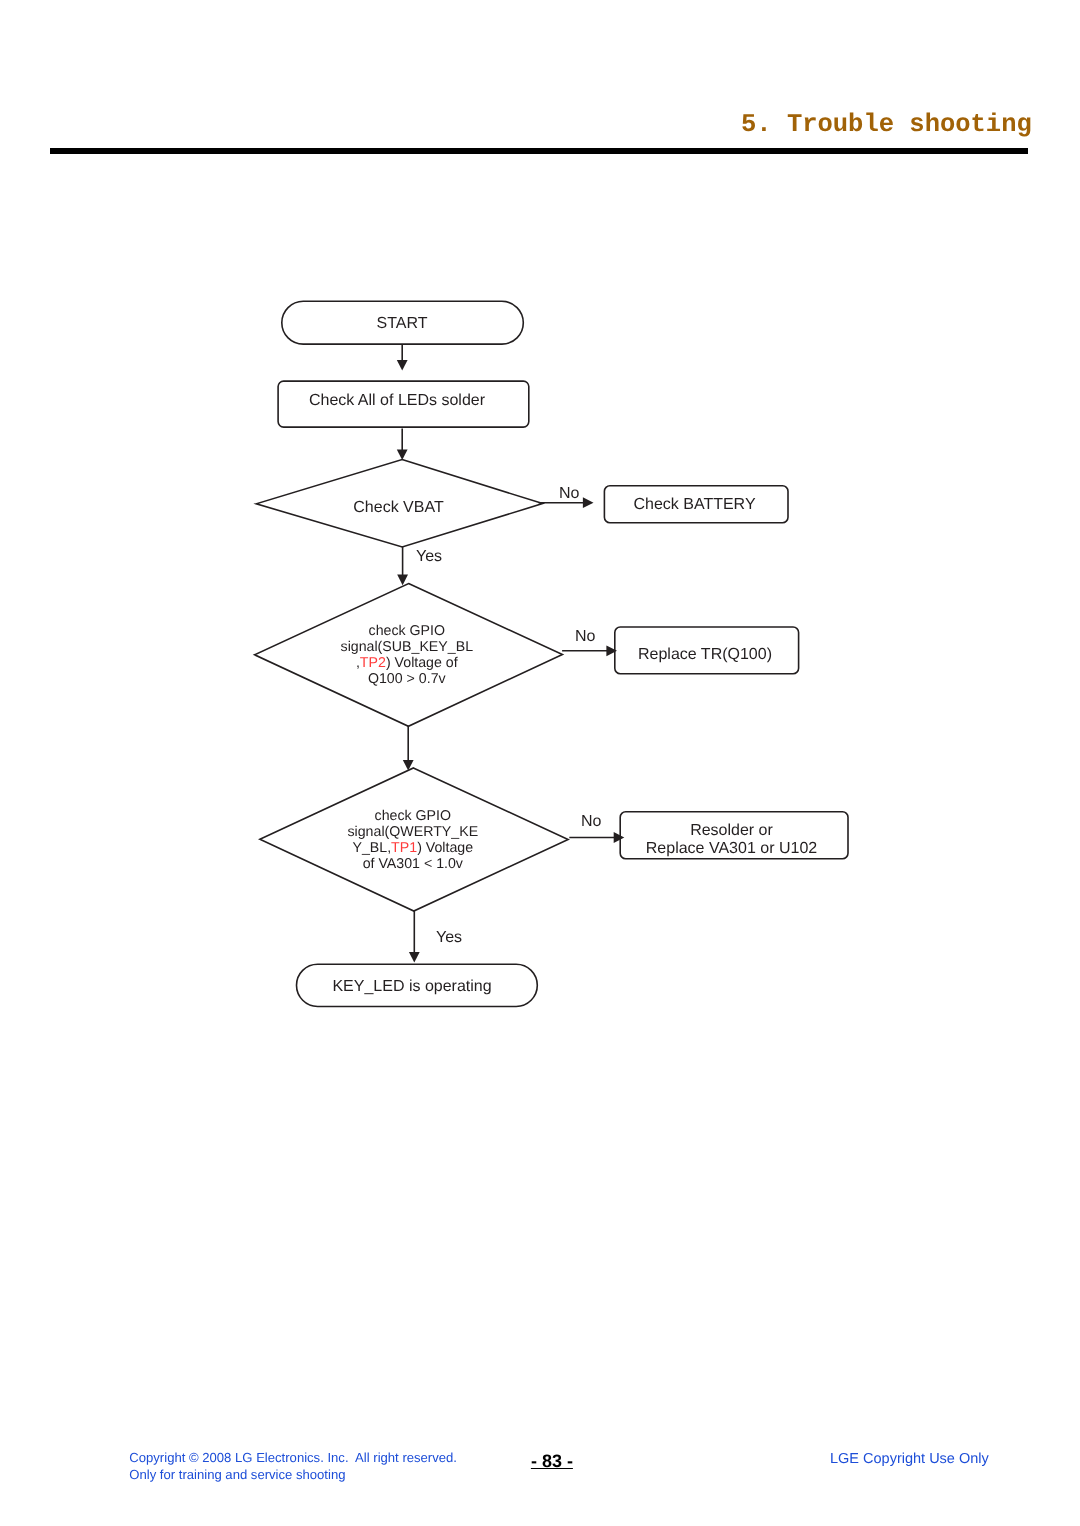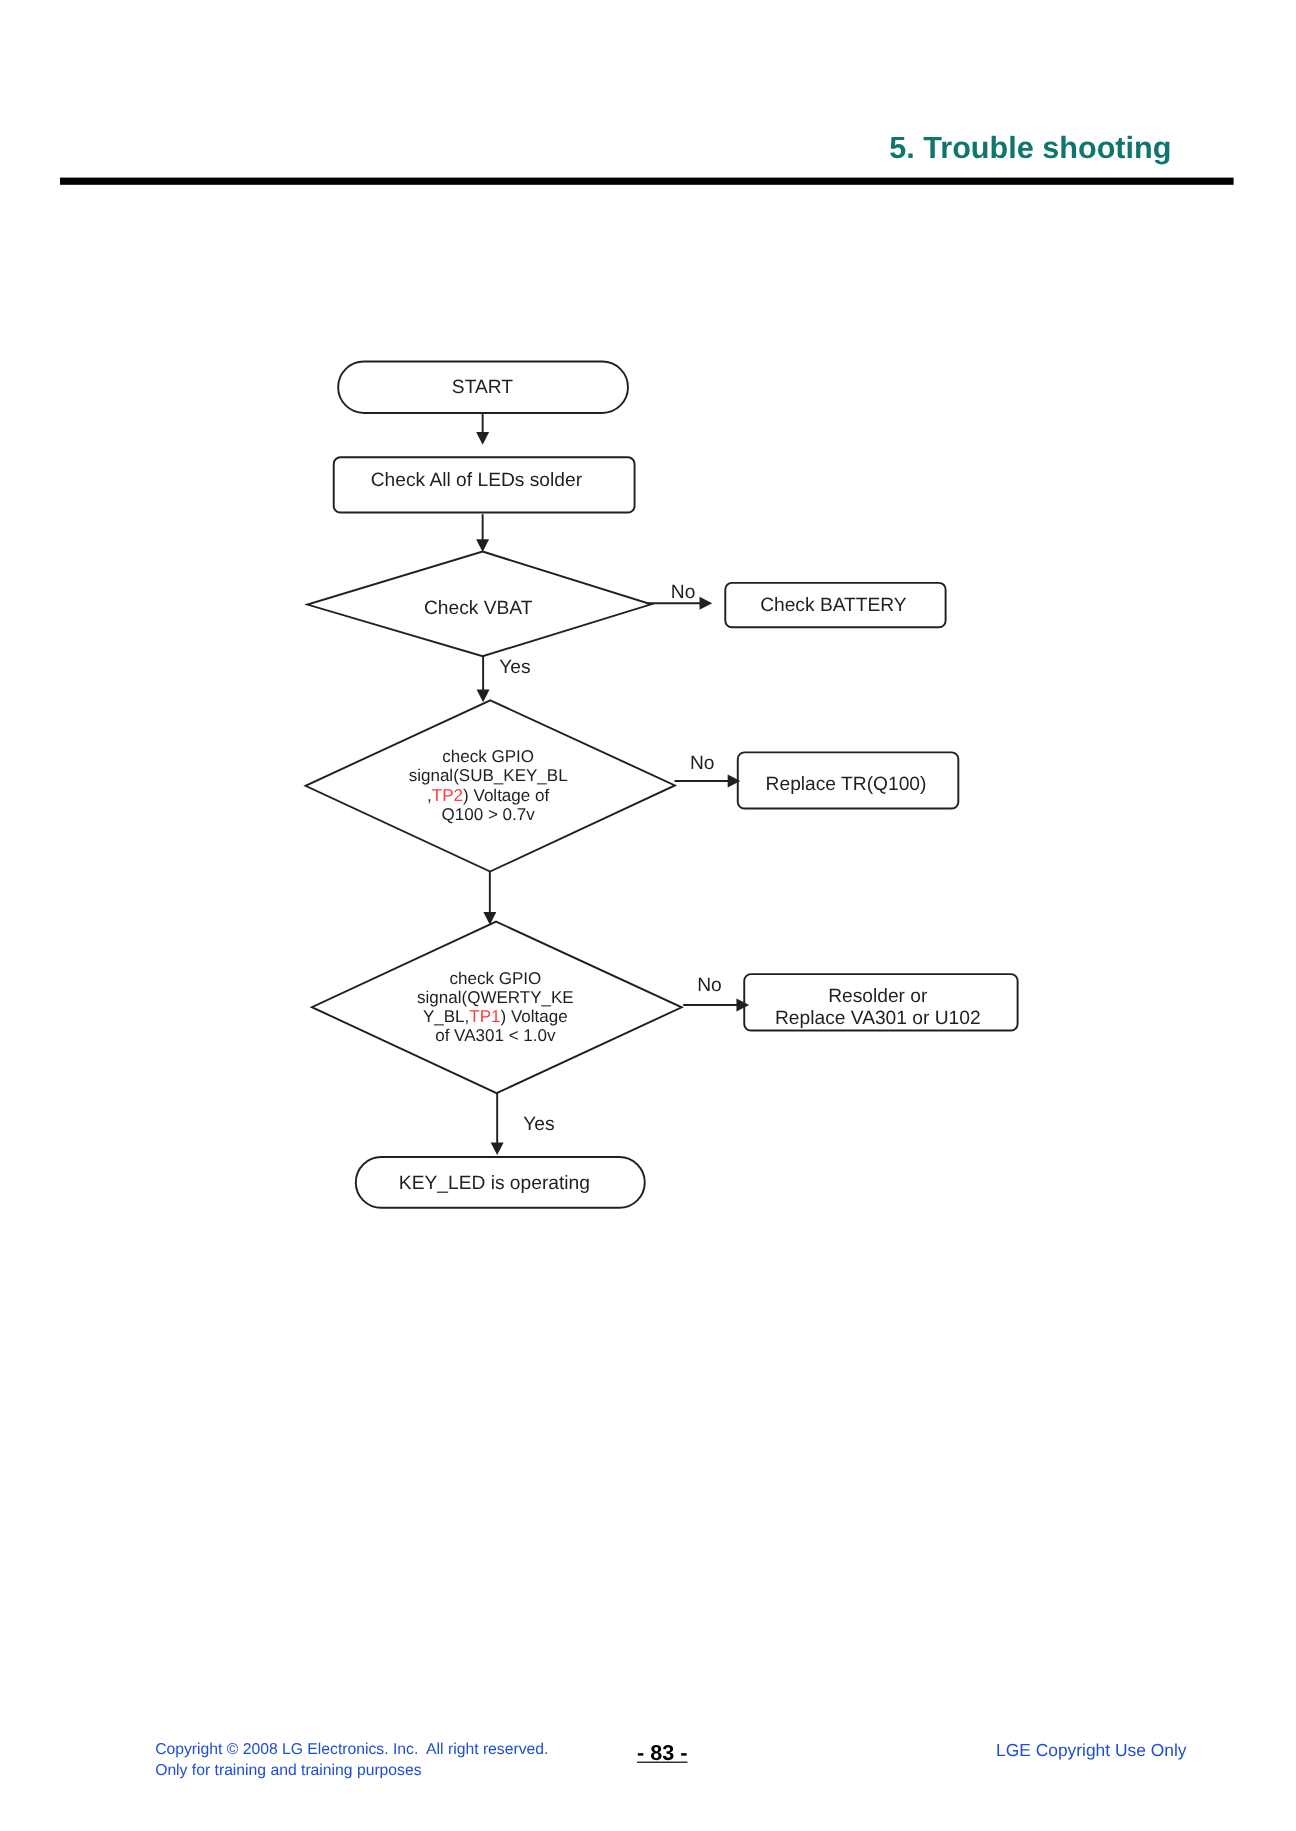--- a/index.html
+++ b/index.html
@@ -9,22 +9,22 @@
     background:#ffffff;
     font-family:"Liberation Sans", sans-serif;
     color:#231f20;
     position:relative;
     overflow:hidden;
   }
   .page { position:absolute; inset:0; }
   #pageHeader { position:absolute; left:0; top:0; width:1080px; }
   .hdr-title {
     position:absolute; left:741px; top:112px;
-    font-size:25.5px; line-height:1; font-weight:bold; color:#0f766e;
-    letter-spacing:0px; white-space:nowrap;
+    font-size:25.5px; line-height:1; font-weight:bold; color:#a16207;
+    letter-spacing:0px; white-space:nowrap;font-family:Liberation Mono, monospace;
   }
   .hdr-rule {
     position:absolute; left:50px; top:148px; width:978px; height:6px;
     background:#000;
   }
   #chart { position:absolute; left:0; top:0; }
   .ft { position:absolute; font-size:13.1px; line-height:1; color:#1d4ed8; white-space:pre; }
   .ft-copy1 { left:129.3px; top:1450.5px; }
   .ft-copy2 { left:129.3px; top:1468.2px; }
   .ft-page  { left:530.9px; top:1452.1px; font-weight:bold; font-size:18px; color:#000; letter-spacing:0px;text-decoration:underline; }
@@ -99,17 +99,17 @@
       <text x="412.8" y="819.9" font-family="&quot;Liberation Sans&quot;, sans-serif" font-size="14.2" fill="#231f20" text-anchor="middle">check GPIO</text>
       <text x="412.8" y="835.8" font-family="&quot;Liberation Sans&quot;, sans-serif" font-size="14.2" fill="#231f20" text-anchor="middle">signal(QWERTY_KE</text>
       <text x="412.8" y="851.6999999999999" font-family="&quot;Liberation Sans&quot;, sans-serif" font-size="14.2" fill="#231f20" text-anchor="middle"><tspan>Y_BL,</tspan><tspan fill="#ff3b3b">TP1</tspan><tspan>) Voltage</tspan></text>
       <text x="412.8" y="867.6" font-family="&quot;Liberation Sans&quot;, sans-serif" font-size="14.2" fill="#231f20" text-anchor="middle">of VA301 &lt; 1.0v</text>
       <text x="731.5" y="834.8" font-family="&quot;Liberation Sans&quot;, sans-serif" font-size="16" fill="#231f20" text-anchor="middle">Resolder or</text>
       <text x="731.5" y="853.0999999999999" font-family="&quot;Liberation Sans&quot;, sans-serif" font-size="16" fill="#231f20" text-anchor="middle">Replace VA301 or U102</text>
       <text x="412" y="990.7" font-family="&quot;Liberation Sans&quot;, sans-serif" font-size="16" fill="#231f20" text-anchor="middle">KEY_LED is operating</text>
     </svg>
 
   <div class="ft ft-copy1">Copyright © 2008 LG Electronics. Inc.  All right reserved.</div>
-  <div class="ft ft-copy2">Only for training and training purposes</div>
+  <div class="ft ft-copy2">Only for training and service shooting</div>
   <div class="ft ft-page">- 83 -</div>
   <div class="ft ft-notice">LGE Copyright Use Only</div>
 
 </div>
 
 </body></html>

